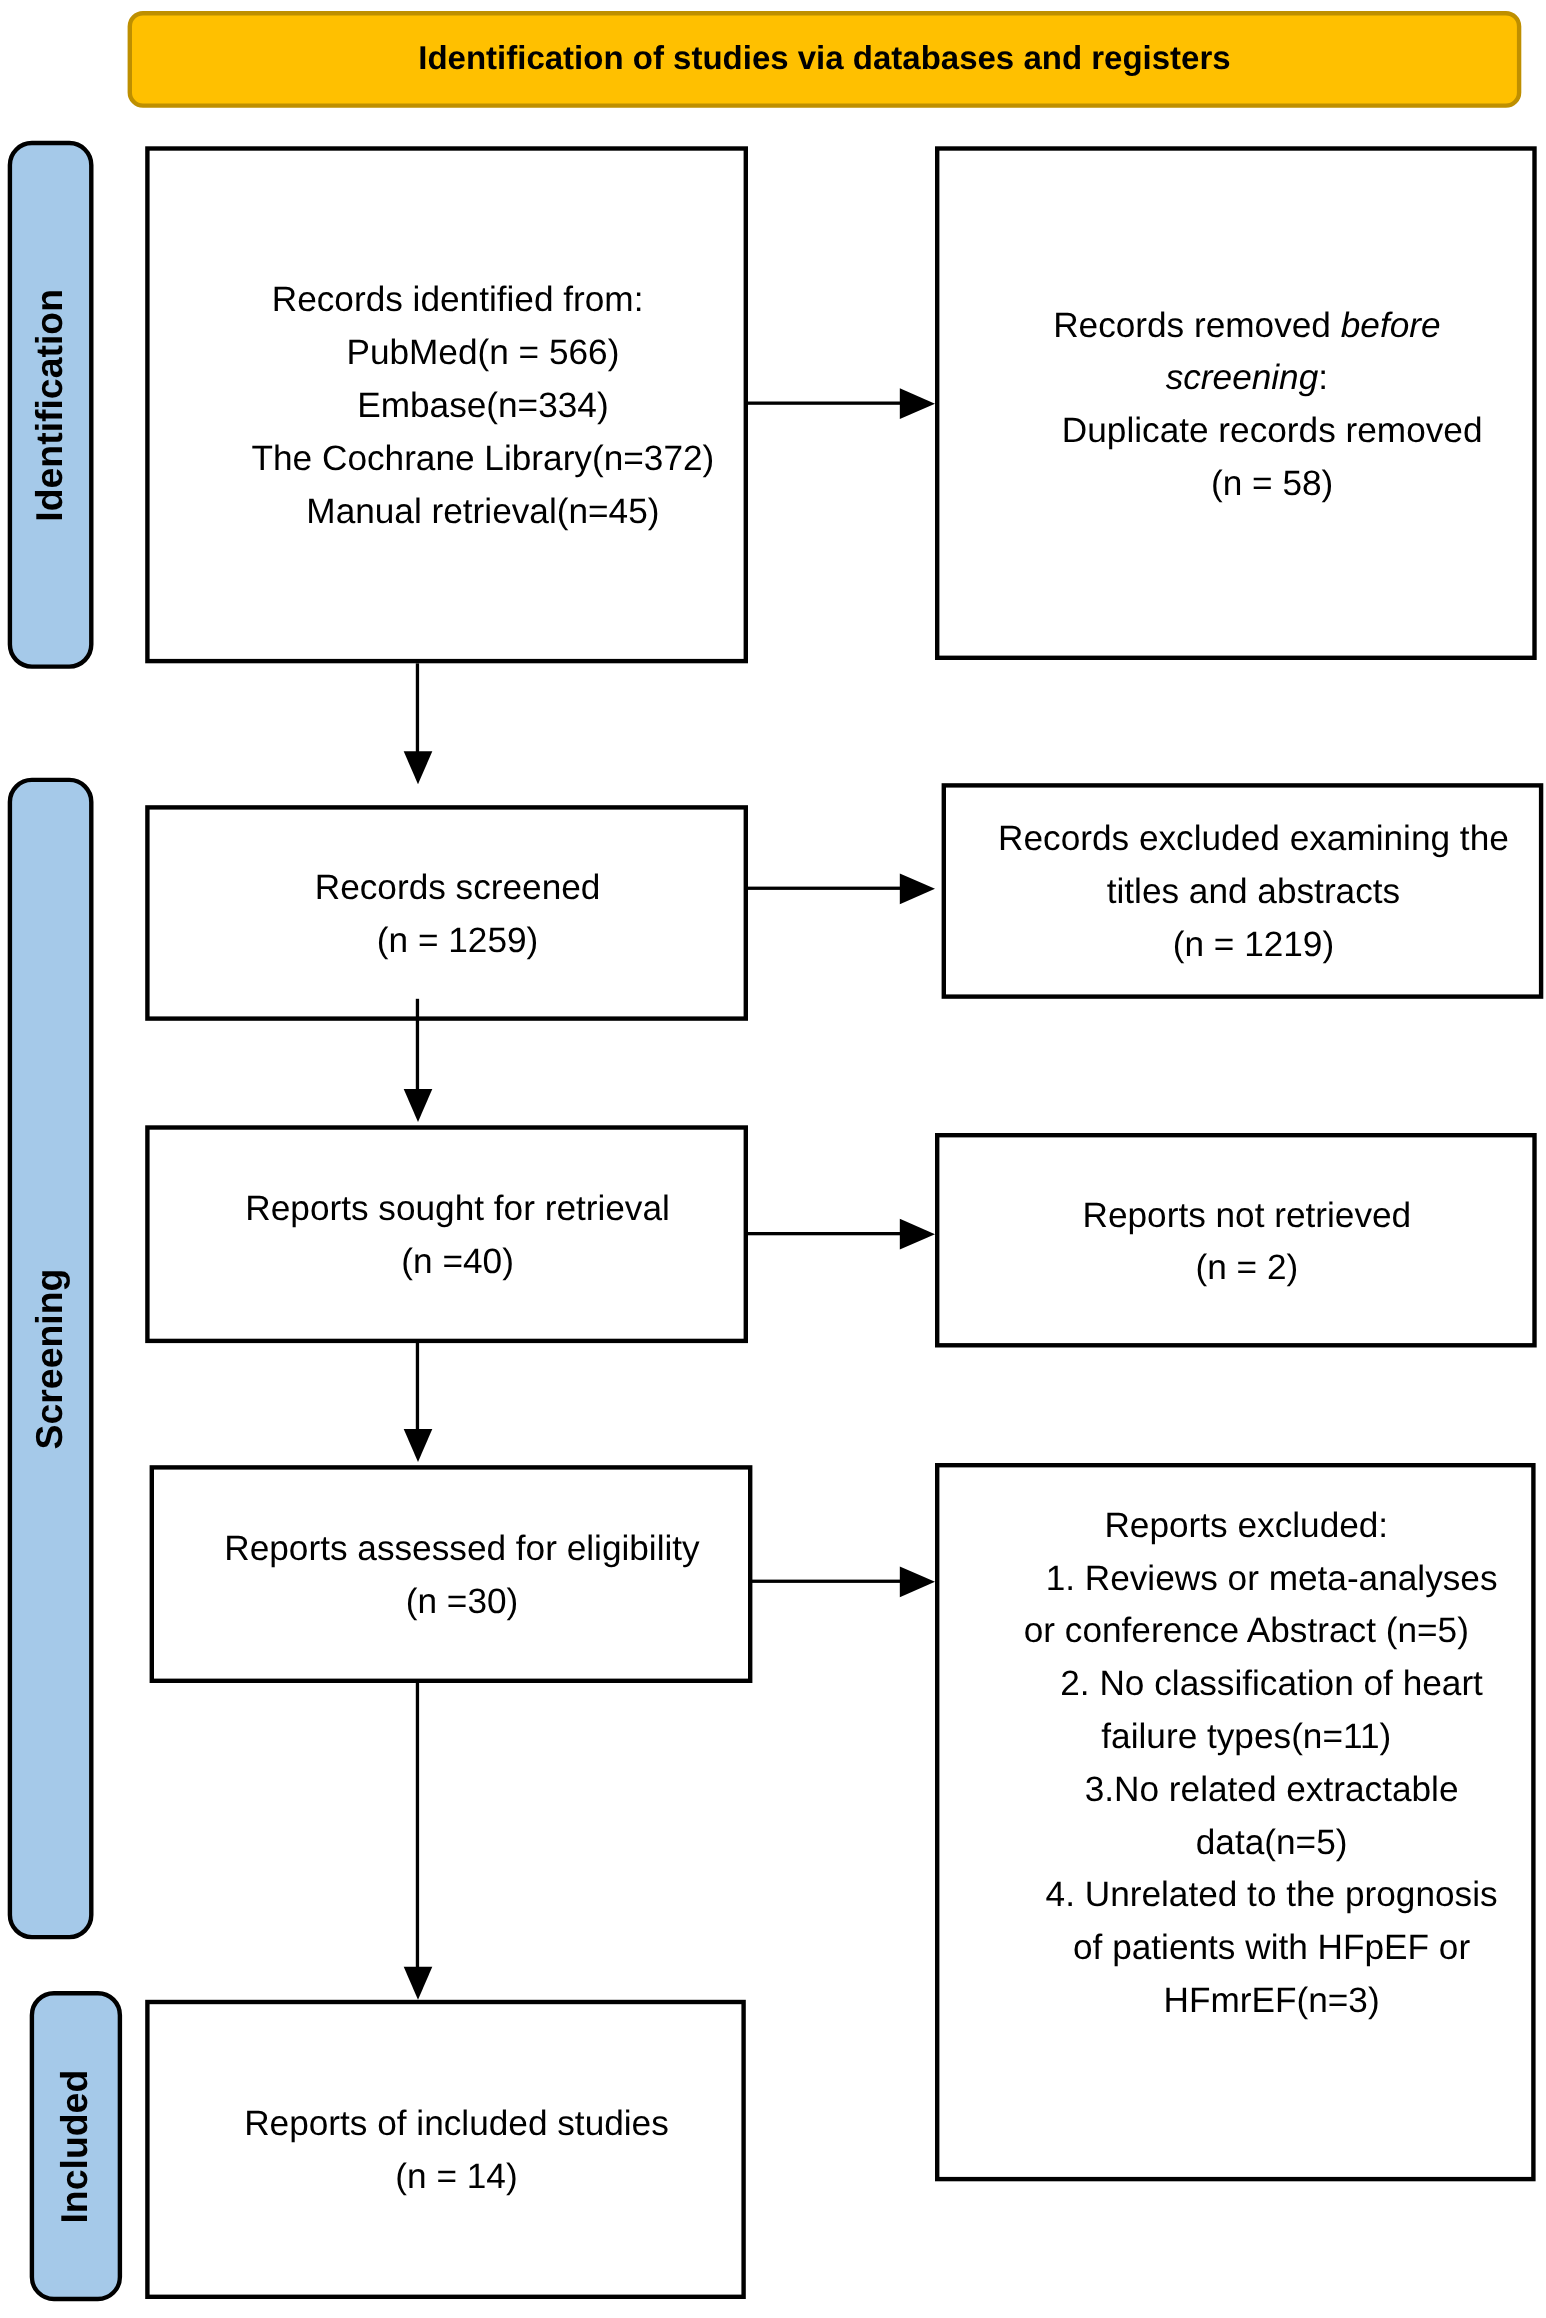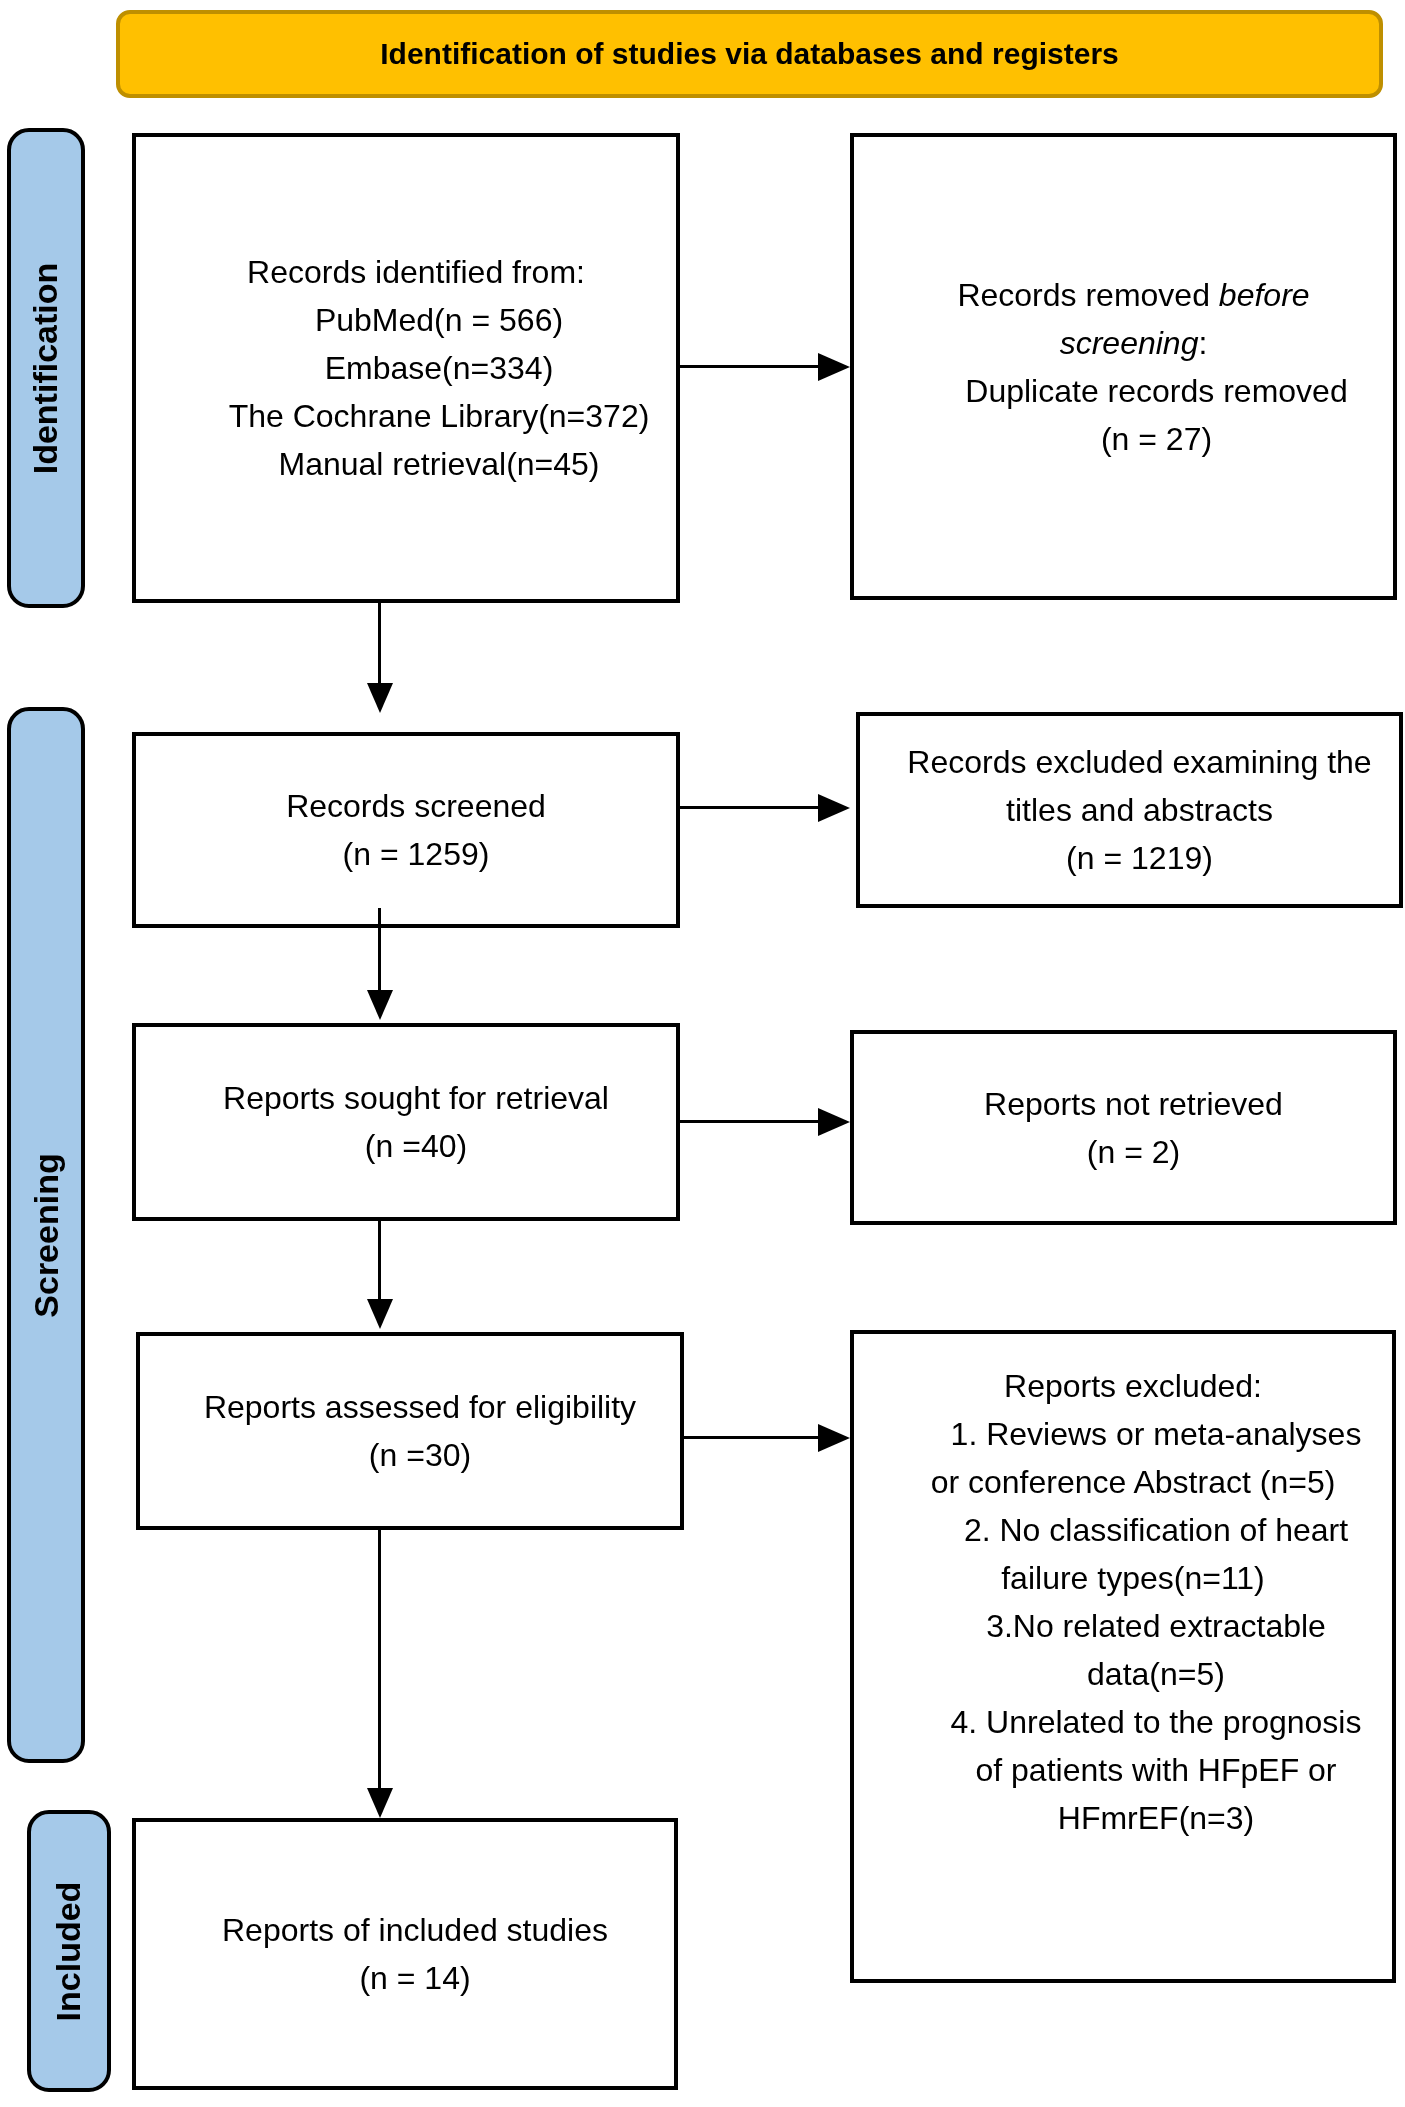--- a/index.html
+++ b/index.html
@@ -119,21 +119,21 @@
       <div class="line"><span>Records identified from:</span></div>
       <div class="line indent"><span>PubMed(n = 566)</span></div>
       <div class="line indent"><span>Embase(n=334)</span></div>
       <div class="line indent"><span>The Cochrane Library(n=372)</span></div>
       <div class="line indent"><span>Manual retrieval(n=45)</span></div>
     </div>
   <div class="box" id="box-records-removed">
       <div class="line"><span>Records removed </span><span class="italic">before</span></div>
       <div class="line"><span class="italic">screening</span><span>:</span></div>
       <div class="line indent"><span>Duplicate records removed</span></div>
-      <div class="line indent"><span>(n = 27)</span></div>
+      <div class="line indent"><span>(n = 58)</span></div>
     </div>
   <div class="box" id="box-records-screened">
       <div class="line"><span>Records screened</span></div>
       <div class="line"><span>(n = 1259)</span></div>
     </div>
   <div class="box" id="box-records-excluded">
       <div class="line"><span>Records excluded examining the</span></div>
       <div class="line"><span>titles and abstracts</span></div>
       <div class="line"><span>(n = 1219)</span></div>
     </div>

